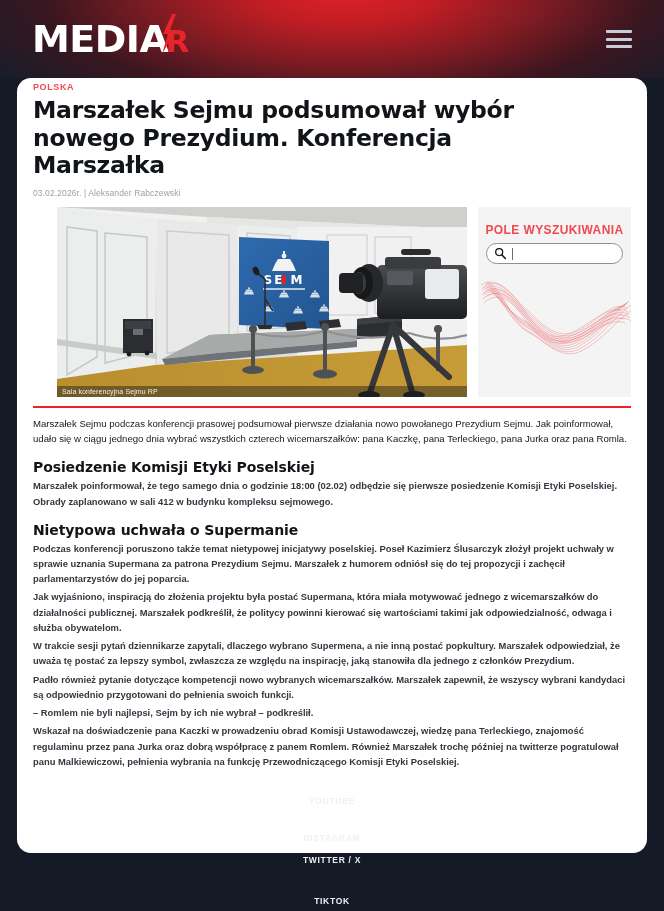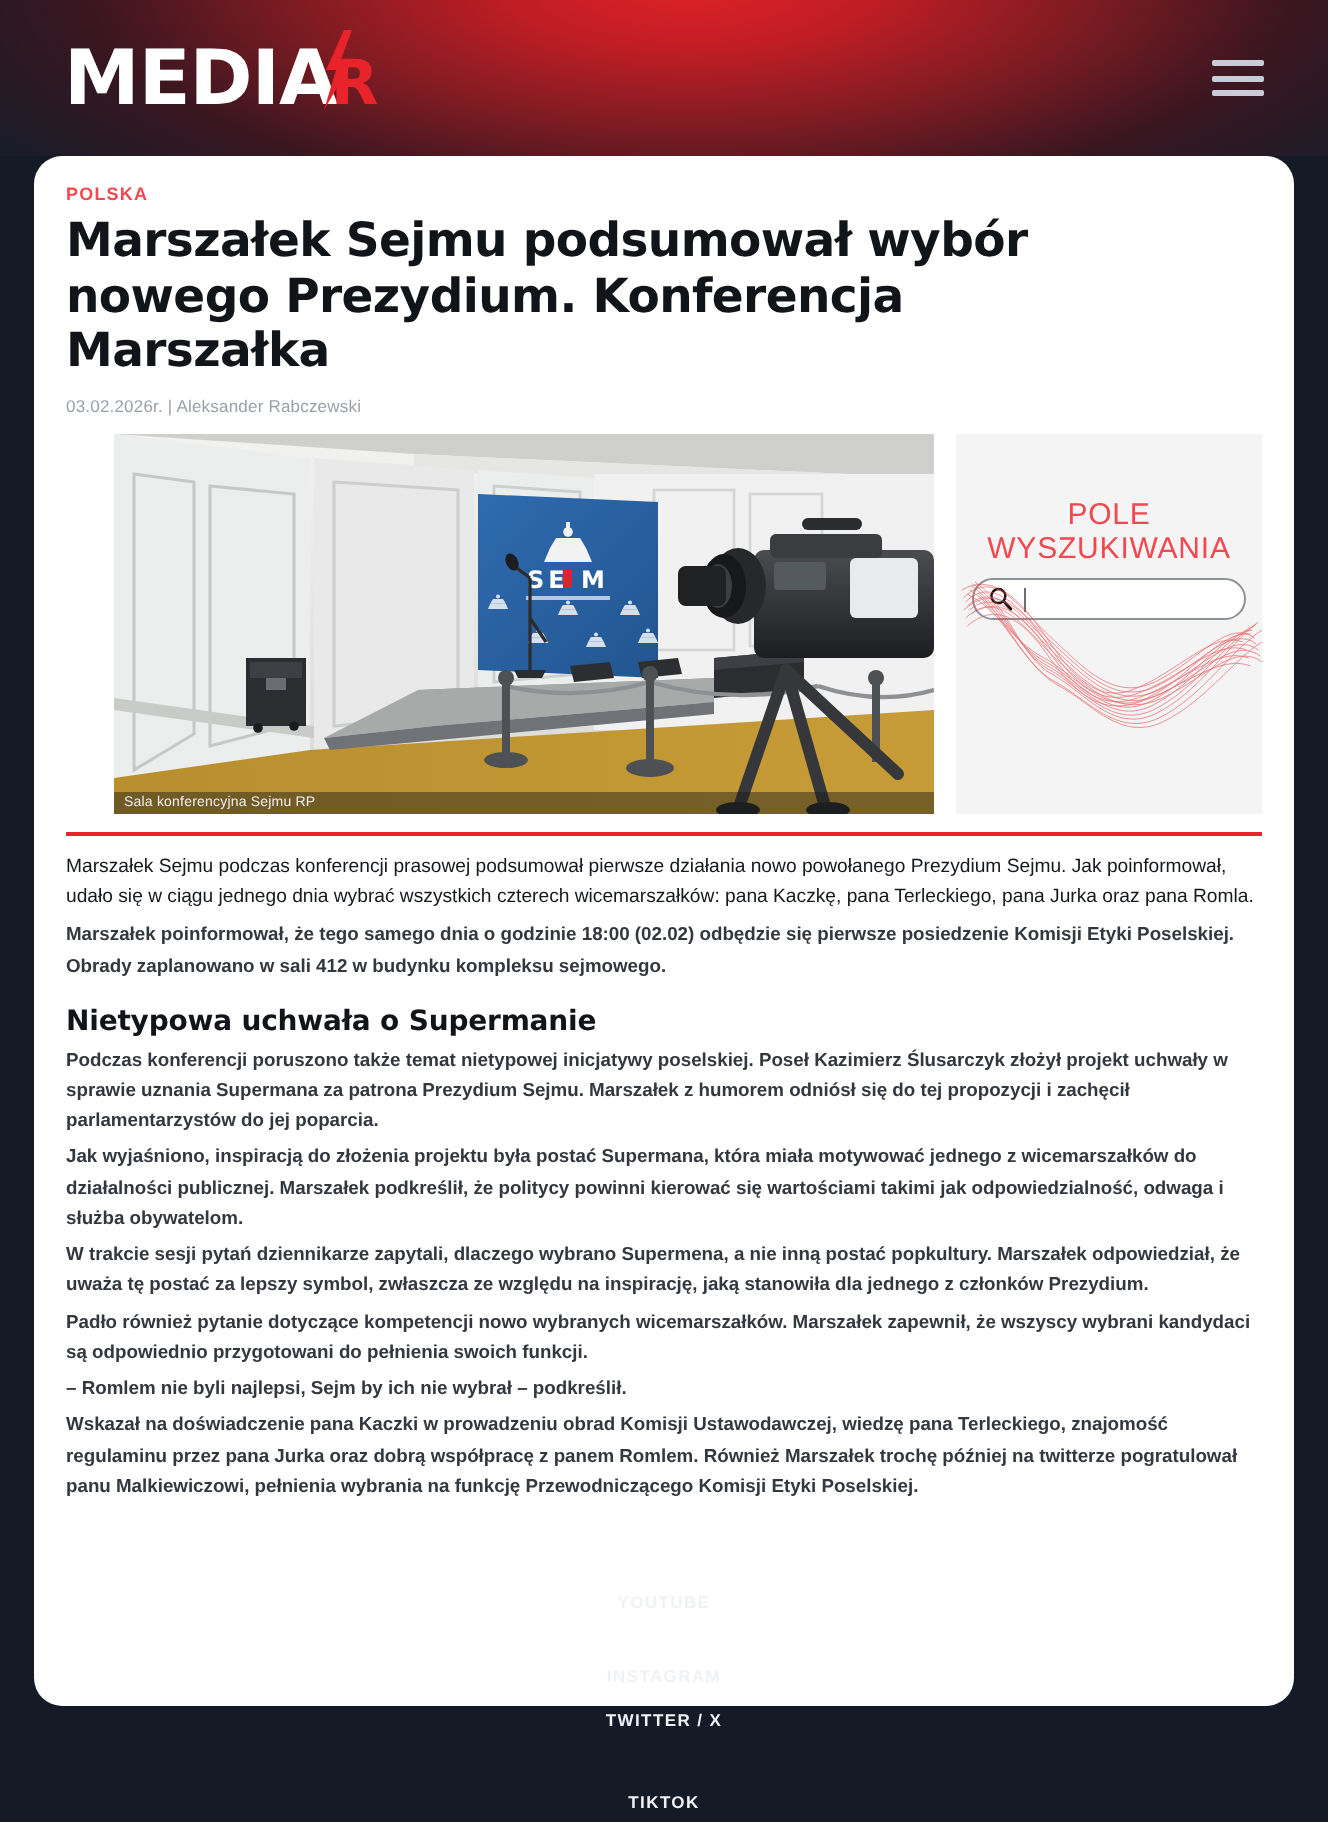--- a/index.html
+++ b/index.html
@@ -61,21 +61,21 @@
     background:#c9ccd6; border-radius:1px;
   }
 
   
   .card{
     position:absolute;
     left:17px; top:78px;
     width:630px; height:775px;
     background:#ffffff;
     border-radius:14px;
-    padding:14px 16px 0 16px;
+    padding:4px 16px 0 16px;
     overflow:hidden;
   }
   .kicker{
     font-size:9px; font-weight:bold;
     letter-spacing:0.6px;
     color:#f2484f;
     margin-bottom:5px;
   }
   .headline{
     font-family:"DejaVu Sans", sans-serif;
@@ -122,25 +122,25 @@
 
   
   .aside{
     flex:1 1 auto;
     background:#f4f4f4;
     position:relative;
     overflow:hidden;
   }
   .aside-title{
     text-align:center;
-    font-size:15px;
-    font-weight:normal;
+    font-size:12px;
+    font-weight:bold;
     color:#f2484f;
     letter-spacing:0.4px;
-    margin-top:32px;
+    margin-top:16px;
   }
   .search-box{
     margin:6px 8px 0 8px;
     height:21px;
     border:1px solid #8d9096;
     border-radius:11px;
     background:#fff;
     display:flex; align-items:center;
     padding:0 7px;
     gap:5px;
@@ -420,20 +420,21 @@
           <path d="M3,20 C17,12 31,22 43,38 C55,54 69,78 92,70 C115,62 134,40 150,46"></path>
         </g>
       </svg>
     </aside>
   </div>
 
   <div class="rule"></div>
 
   <p class="lead">Marszałek Sejmu podczas konferencji prasowej podsumował pierwsze działania nowo powołanego Prezydium Sejmu. Jak poinformował, udało się w ciągu jednego dnia wybrać wszystkich czterech wicemarszałków: pana Kaczkę, pana Terleckiego, pana Jurka oraz pana Romla.</p>
 
+  <h2 class="sec-title">Posiedzenie Komisji Etyki Poselskiej</h2>
   <p class="para">Marszałek poinformował, że tego samego dnia o godzinie 18:00 (02.02) odbędzie się pierwsze posiedzenie Komisji Etyki Poselskiej. Obrady zaplanowano w sali 412 w budynku kompleksu sejmowego.</p>
 
   <h2 class="sec-title">Nietypowa uchwała o Supermanie</h2>
   <p class="para">Podczas konferencji poruszono także temat nietypowej inicjatywy poselskiej. Poseł Kazimierz Ślusarczyk złożył projekt uchwały w sprawie uznania Supermana za patrona Prezydium Sejmu. Marszałek z humorem odniósł się do tej propozycji i zachęcił parlamentarzystów do jej poparcia.</p>
   <p class="para">Jak wyjaśniono, inspiracją do złożenia projektu była postać Supermana, która miała motywować jednego z wicemarszałków do działalności publicznej. Marszałek podkreślił, że politycy powinni kierować się wartościami takimi jak odpowiedzialność, odwaga i służba obywatelom.</p>
   <p class="para">W trakcie sesji pytań dziennikarze zapytali, dlaczego wybrano Supermena, a nie inną postać popkultury. Marszałek odpowiedział, że uważa tę postać za lepszy symbol, zwłaszcza ze względu na inspirację, jaką stanowiła dla jednego z członków Prezydium.</p>
 
   <p class="para">Padło również pytanie dotyczące kompetencji nowo wybranych wicemarszałków. Marszałek zapewnił, że wszyscy wybrani kandydaci są odpowiednio przygotowani do pełnienia swoich funkcji.</p>
   <p class="para">– Romlem nie byli najlepsi, Sejm by ich nie wybrał – podkreślił.</p>
   <p class="para">Wskazał na doświadczenie pana Kaczki w prowadzeniu obrad Komisji Ustawodawczej, wiedzę pana Terleckiego, znajomość regulaminu przez pana Jurka oraz dobrą współpracę z panem Romlem. Również Marszałek trochę później na twitterze pogratulował panu Malkiewiczowi, pełnienia wybrania na funkcję Przewodniczącego Komisji Etyki Poselskiej.</p>

